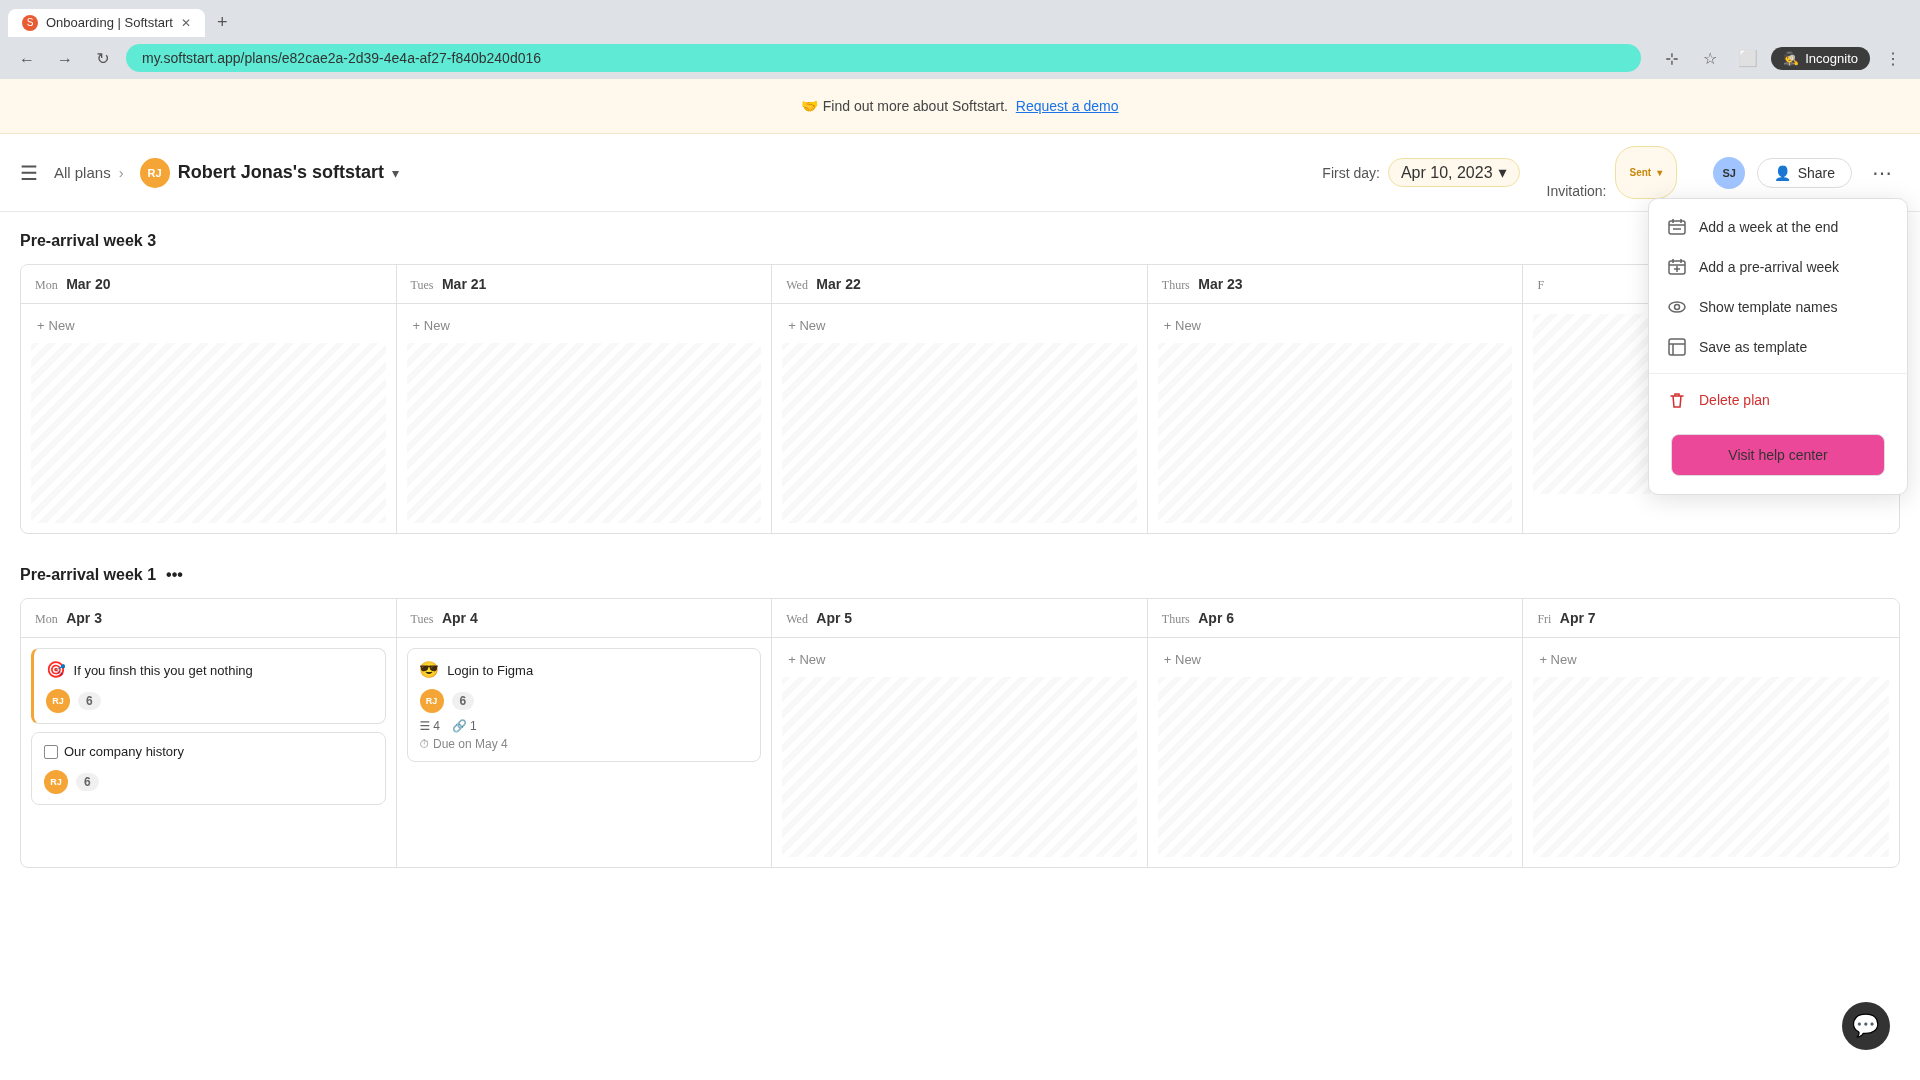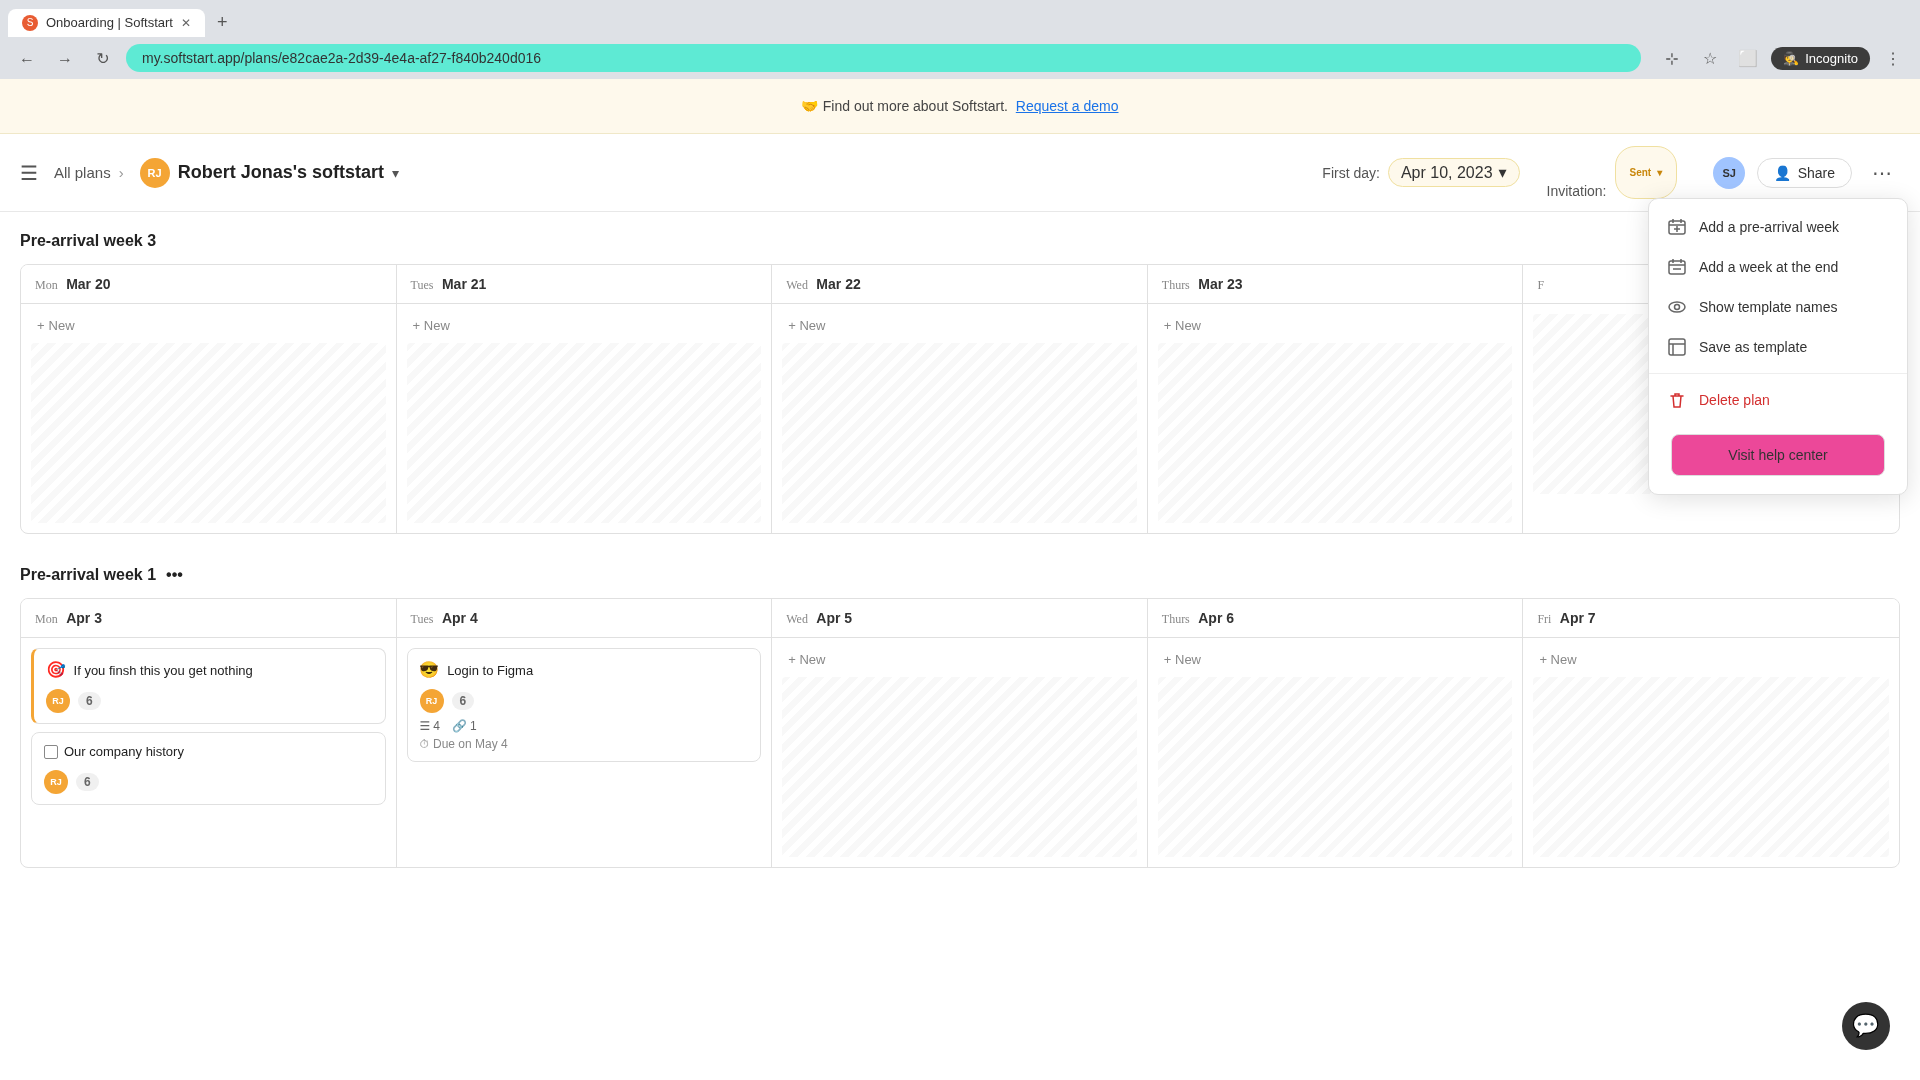--- a/index.html
+++ b/index.html
@@ -162,34 +162,34 @@
       </button>
       <button class="more-btn">⋯</button>
     </div>
 
     <div class="dropdown-menu">
       <div class="dropdown-item">
         <div class="item-icon">
           <svg width="18" height="18" viewBox="0 0 18 18" fill="none">
             <rect x="1" y="3" width="16" height="13" rx="2" stroke="#666" stroke-width="1.5" fill="none"></rect>
             <path d="M5 1v4M13 1v4M1 7h16" stroke="#666" stroke-width="1.5"></path>
-            <path d="M6 11h6M9 8v6" stroke="#666" stroke-width="1.5"></path>
-          </svg>
-        </div>
-        <span>Add a pre-arrival week</span>
+            <path d="M5 11h8" stroke="#666" stroke-width="1.5"></path>
+          </svg>
+        </div>
+        <span>Add a week at the end</span>
       </div>
       <div class="dropdown-item">
         <div class="item-icon">
           <svg width="18" height="18" viewBox="0 0 18 18" fill="none">
             <rect x="1" y="3" width="16" height="13" rx="2" stroke="#666" stroke-width="1.5" fill="none"></rect>
             <path d="M5 1v4M13 1v4M1 7h16" stroke="#666" stroke-width="1.5"></path>
-            <path d="M5 11h8" stroke="#666" stroke-width="1.5"></path>
-          </svg>
-        </div>
-        <span>Add a week at the end</span>
+            <path d="M6 11h6M9 8v6" stroke="#666" stroke-width="1.5"></path>
+          </svg>
+        </div>
+        <span>Add a pre-arrival week</span>
       </div>
       <div class="dropdown-item">
         <div class="item-icon">
           <svg width="18" height="18" viewBox="0 0 18 18" fill="none">
             <ellipse cx="9" cy="9" rx="8" ry="5" stroke="#666" stroke-width="1.5" fill="none"></ellipse>
             <circle cx="9" cy="9" r="2.5" stroke="#666" stroke-width="1.5" fill="none"></circle>
           </svg>
         </div>
         <span>Show template names</span>
       </div>

